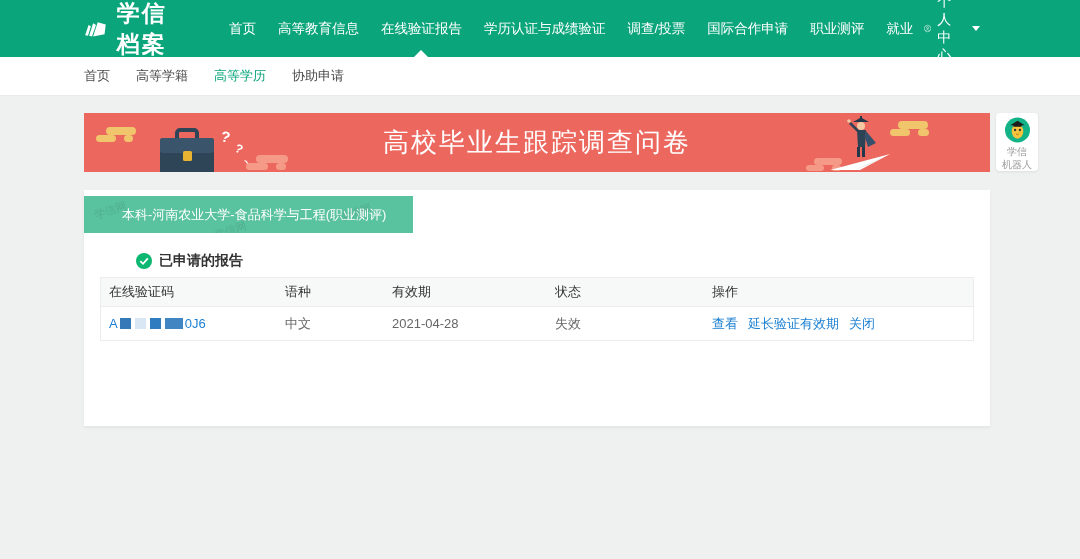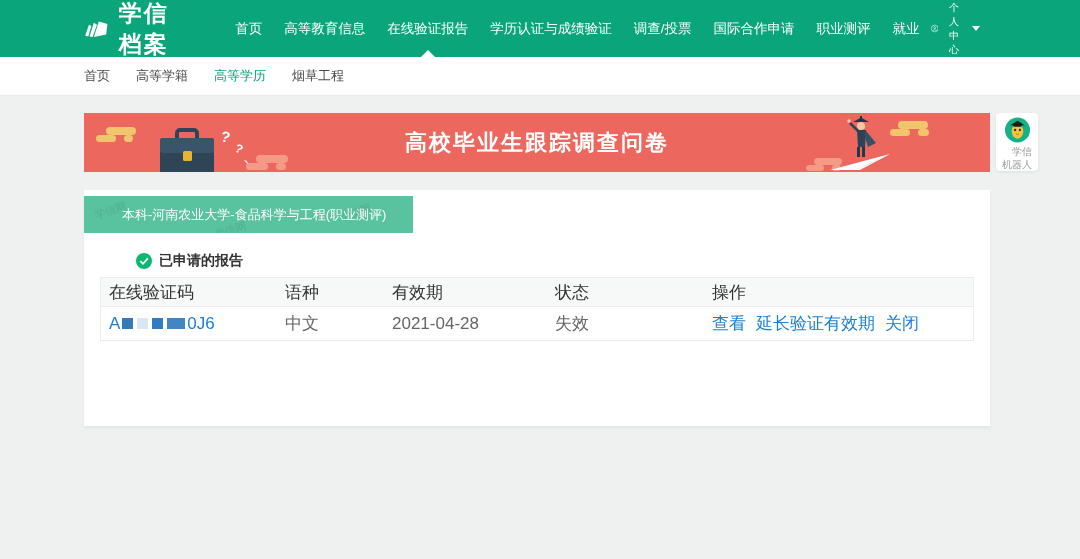--- a/index.html
+++ b/index.html
@@ -8,51 +8,51 @@
   .screen { position:relative; width:1080px; height:559px; }
 
   
   .topnav { position:relative; height:57px; background:#0ba57c; display:flex; align-items:stretch; padding-left:84px; }
   .logo { display:flex; align-items:center; gap:10px; cursor:pointer; }
   .logo-text { color:#fff; font-size:23px; font-weight:bold; letter-spacing:2px; }
   .nav-items { display:flex; align-items:stretch; margin-left:44px; }
   .nav-item { position:relative; display:flex; align-items:center; padding:0 11px; color:#fff; font-size:13.5px; cursor:pointer; white-space:nowrap; }
   .nav-caret-up { position:absolute; bottom:0; left:50%; margin-left:-7px; width:0; height:0;
     border-left:7px solid transparent; border-right:7px solid transparent; border-bottom:7px solid #ffffff; }
-  .user-menu { margin-left:auto; margin-right:100px; display:flex; align-items:center; gap:6px; color:#fff; font-size:10px; cursor:pointer;text-align:center; }
+  .user-menu { margin-left:auto; margin-right:100px; display:flex; align-items:center; gap:6px; color:#fff; font-size:14px; cursor:pointer; }
   .caret-down { width:0; height:0; border-left:4px solid transparent; border-right:4px solid transparent; border-top:5px solid #fff; margin-left:2px; }
 
   
   .subnav { height:39px; background:#ffffff; display:flex; align-items:center; padding-left:84px; gap:26px; border-bottom:1px solid #e9eaea; }
   .subnav-item { font-size:13px; color:#4a4a4a; cursor:pointer; }
   .subnav-item.active { color:#0ba57c; }
 
   
   .banner { position:absolute; left:84px; top:113px; width:906px; height:59px; background:#ec685f; overflow:hidden; cursor:pointer; }
   .banner-title { position:absolute; left:0; right:0; top:0; height:59px; display:flex; align-items:center; justify-content:center;
-    color:#fff; font-size:22px; font-weight:bold; letter-spacing:2px; }
+    color:#fff; font-size:26px; font-weight:normal; letter-spacing:2px; }
   .banner-decor { position:absolute; top:0; height:59px; }
   .banner-decor.left { left:0; width:240px; }
   .banner-decor.right { right:28px; width:160px; }
 
   
   .robot { position:absolute; left:996px; top:113px; width:42px; height:58px; background:#fff; border-radius:4px;
     box-shadow:0 1px 3px rgba(0,0,0,0.08); display:flex; flex-direction:column; align-items:center; padding-top:4px; cursor:pointer; }
-  .robot-label { font-size:10px; color:#999; line-height:13px; text-align:right; margin-top:2px; }
+  .robot-label { font-size:10px; color:#999; line-height:13px; text-align:center; margin-top:2px; }
 
   
   .panel { position:absolute; left:84px; top:190px; width:906px; height:236px; background:#fff; box-shadow:0 2px 3px rgba(0,0,0,0.05); }
   .program-tag { position:absolute; left:0; top:6px; width:329px; height:37px; background:#59c29e; color:#fff; font-size:13px;
     line-height:37px; padding-left:38px; overflow:hidden; cursor:pointer; white-space:nowrap; }
   .wm { position:absolute; font-size:11px; color:rgba(0,0,0,0.10); transform:rotate(-18deg); pointer-events:none; }
 
   .section-header { position:absolute; left:16px; top:62px; display:flex; align-items:center; gap:7px;padding-left:36px; }
   .section-title { font-size:14px; font-weight:600; color:#333; }
 
-  .reports-table { position:absolute; left:16px; top:87px; width:874px; font-size:17px; }
+  .reports-table { position:absolute; left:16px; top:87px; width:874px; font-size:13px; }
   .t-row { display:grid; grid-template-columns:176px 107px 163px 157px 1fr; align-items:center; }
   .t-head { height:30px; background:#f7f8f8; border:1px solid #ececec; color:#333; }
   .t-body { height:34px; background:#fff; border:1px solid #ececec; border-top:none; color:#666; }
   .t-cell { padding-left:8px; white-space:nowrap; }
   .link { color:#1b7fd2; cursor:pointer; text-decoration:none; }
   .code-cell { display:flex; align-items:center; }
   .blk { display:inline-block; height:11px; margin:0 2px; vertical-align:middle; }
   .actions { display:flex; gap:10px; }
 </style>
 </head>
@@ -90,21 +90,21 @@
       </svg>
       <span>个人中心</span>
       <span class="caret-down"></span>
     </div>
   </div>
 
   <div class="subnav">
     <span class="subnav-item">首页</span>
     <span class="subnav-item">高等学籍</span>
     <span class="subnav-item active">高等学历</span>
-    <span class="subnav-item">烟草工程</span>
+    <span class="subnav-item">协助申请</span>
   </div>
 
   <div class="banner">
     <svg class="banner-decor left" width="240" height="59" viewBox="0 0 240 59">
       <rect x="22" y="14" width="30" height="8" rx="4" fill="#f0c56c"></rect>
       <rect x="12" y="22" width="20" height="7" rx="3.5" fill="#f0c56c"></rect>
       <rect x="40" y="22" width="9" height="7" rx="3.5" fill="#f0c56c"></rect>
       <rect x="93" y="17" width="20" height="12" rx="3" fill="none" stroke="#2d4557" stroke-width="4"></rect>
       <rect x="76" y="25" width="54" height="37" rx="3" fill="#2d4557"></rect>
       <rect x="76" y="25" width="54" height="15" rx="3" fill="#3a556b"></rect>

